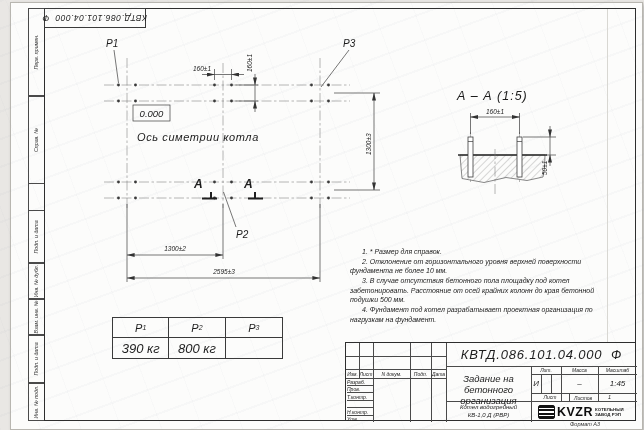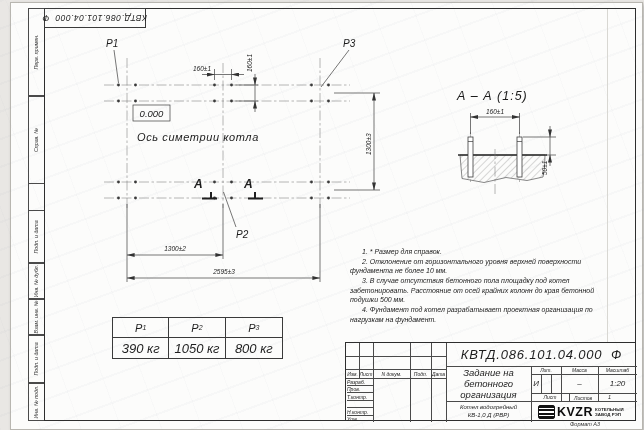--- a/index.html
+++ b/index.html
@@ -252,21 +252,20 @@
       </div>
     <div class="c hd">
         <span>P</span>
         <sub>2</sub>
       </div>
     <div class="c hd">
         <span>P</span>
         <sub>3</sub>
       </div>
     <div class="c">390 кг</div>
-    <div class="c">1050 кг</div>
     <div class="c">800 кг</div>
   </div>
 
   <div class="tb">
 
     <div class="vl" style="left:100px;top:0;height:79px;"></div>
     <div class="vl" style="left:185px;top:23px;height:56px;"></div>
     <div class="hl" style="left:100px;top:23px;width:191px;"></div>
     <div class="hl" style="left:100px;top:58px;width:191px;"></div>
 
@@ -286,21 +285,21 @@
 
     <div class="abs lab" style="left:1px;top:35.5px;width:26px;height:7px;border-bottom:1px solid #4a4a4a;">Разраб.</div>
     <div class="abs lab" style="left:1px;top:43px;width:26px;height:7px;border-bottom:1px solid #4a4a4a;">Пров.</div>
     <div class="abs lab" style="left:1px;top:50.5px;width:26px;height:7px;border-bottom:1px solid #4a4a4a;">Т.контр.</div>
     <div class="abs lab" style="left:1px;top:58px;width:26px;height:7px;border-bottom:1px solid #4a4a4a;"></div>
     <div class="abs lab" style="left:1px;top:65.5px;width:26px;height:7px;border-bottom:1px solid #4a4a4a;">Н.контр.</div>
     <div class="abs lab" style="left:1px;top:73px;width:26px;height:6px;">Утв.</div>
 
     <div class="abs cc docnum" style="left:100px;top:0;width:191px;height:23px;">КВТД.086.101.04.000  Ф</div>
 
-    <div class="abs cc" style="left:100px;top:23px;width:85px;height:35px;">
+    <div class="abs cc" style="left:100px;top:29px;width:85px;height:35px;">
       <div class="ttl">
         <div>Задание на</div>
         <div>бетонного</div>
         <div>организация</div>
       </div>
     </div>
 
     <div class="abs cc" style="left:100px;top:58px;width:85px;height:21px;">
       <div class="prod">
         <div>Котел водогрейный</div>
@@ -313,21 +312,21 @@
     <div class="vl" style="left:215px;top:23px;height:35px;"></div>
     <div class="vl" style="left:252px;top:23px;height:35px;"></div>
     <div class="vl" style="left:195px;top:31px;height:19px;"></div>
     <div class="vl" style="left:205px;top:31px;height:19px;"></div>
     <div class="vl" style="left:223px;top:50px;height:8px;"></div>
     <div class="abs cc lab" style="left:185px;top:23px;width:30px;height:8px;">Лит.</div>
     <div class="abs cc lab" style="left:215px;top:23px;width:37px;height:8px;">Масса</div>
     <div class="abs cc lab" style="left:252px;top:23px;width:39px;height:8px;">Масштаб</div>
     <div class="abs cc" style="left:185px;top:31px;width:10px;height:19px;font-size:8px;">И</div>
     <div class="abs cc" style="left:215px;top:31px;width:37px;height:19px;font-size:8px;">–</div>
-    <div class="abs cc" style="left:252px;top:31px;width:39px;height:19px;font-size:8px;">1:20</div>
+    <div class="abs cc" style="left:252px;top:31px;width:39px;height:19px;font-size:8px;">1:45</div>
     <div class="abs cc lab" style="left:185px;top:50px;width:38px;height:8px;">Лист</div>
     <div class="abs lab" style="left:228px;top:51.5px;">Листов</div>
     <div class="abs" style="left:262px;top:50.5px;font-size:5.5px;">1</div>
 
     <div class="abs" style="left:185px;top:58px;width:106px;height:21px;display:flex;align-items:center;gap:2px;padding-left:7px;">
       <div class="logo-ic"></div>
       <div class="kvzr">KVZR</div>
       <div class="logosub">
         <div>КОТЕЛЬНЫЙ</div>
         <div>ЗАВОД РЭП</div>

